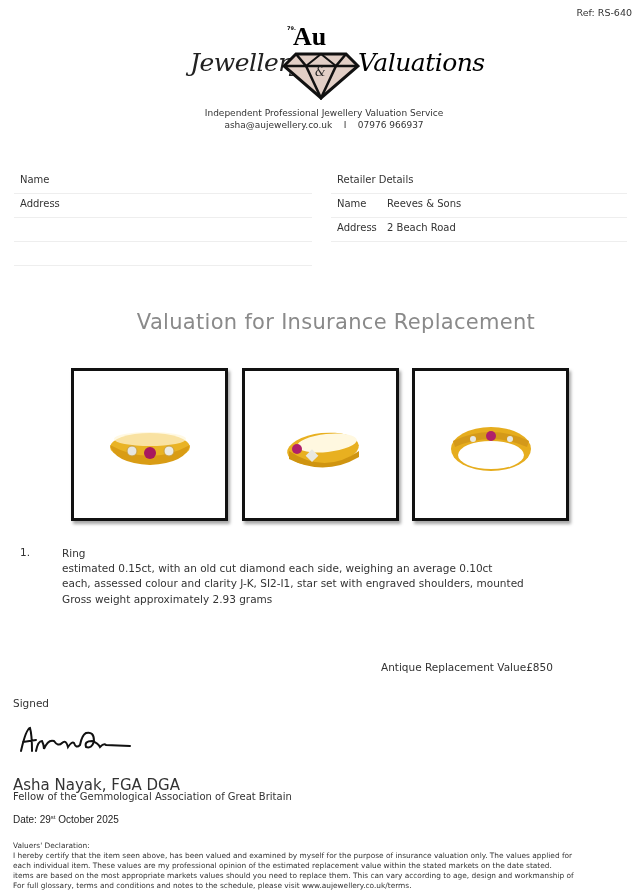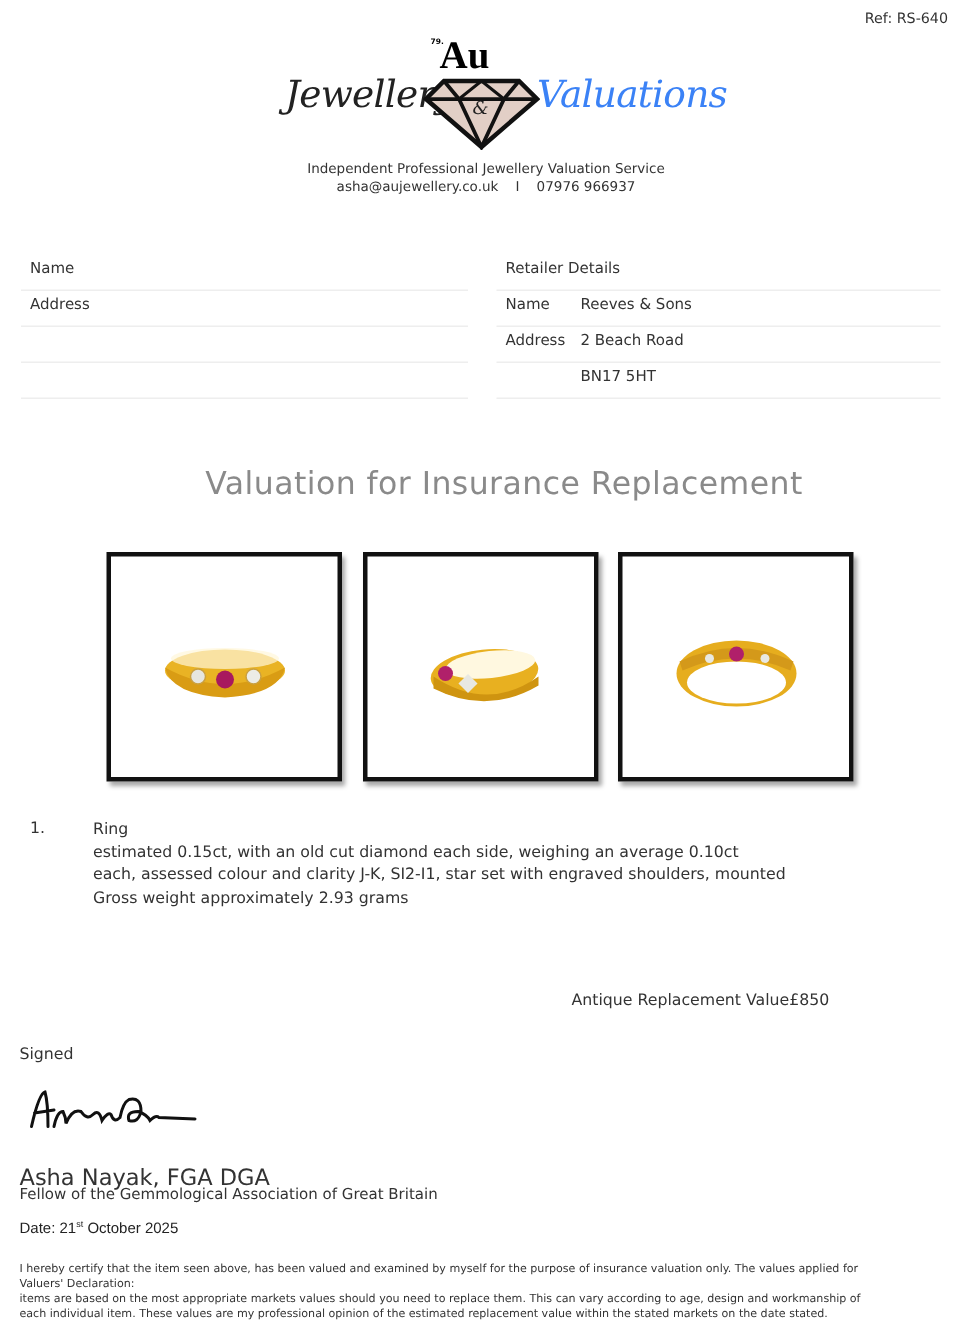--- a/index.html
+++ b/index.html
@@ -4,21 +4,21 @@
 <style>
   * { box-sizing: border-box; margin: 0; padding: 0; }
   html, body { width: 640px; height: 894px; background: #ffffff; overflow: hidden; }
   body { position: relative; font-family: "DejaVu Sans", sans-serif; color: #2a2a2a; }
 
   .ref { position: absolute; top: 7px; right: 8px; font-size: 9.5px; color: #333; }
 
   
   .logo { position: absolute; top: 24px; left: 190px; width: 270px; height: 78px; }
   .logo .script-left { position: absolute; left: 0; top: 24px; font-family: "DejaVu Serif", serif; font-style: italic; font-size: 25px; color: #222; letter-spacing: -0.5px; }
-  .logo .script-right { position: absolute; left: 168px; top: 24px; font-family: "DejaVu Serif", serif; font-style: italic; font-size: 25px; color: #3b82f6; letter-spacing: -0.5px; }
+  .logo .script-right { position: absolute; left: 168px; top: 24px; font-family: "DejaVu Serif", serif; font-style: italic; font-size: 25px; color: #000000; letter-spacing: -0.5px; }
   .logo .au { position: absolute; left: 103px; top: -2px; font-family: Liberation Serif, serif; font-weight: bold; font-size: 26px; color: #000; }
   .logo .au-num { position: absolute; left: 97px; top: 1px; font-size: 5px; font-weight: bold; color: #000; }
   .logo svg { position: absolute; left: 92px; top: 26px; }
 
   .tagline { position: absolute; top: 107px; left: 0; width: 648px; text-align: center; font-size: 9px; color: #333; line-height: 12px; }
 
   
   .details { position: absolute; top: 170px; font-size: 10px; color: #333; }
   .details.cust { left: 14px; width: 298px; }
   .details.ret { left: 331px; width: 296px; }
@@ -100,24 +100,20 @@
       <span>Retailer Details</span>
     </div>
   <div class="drow">
       <span class="lbl">Name</span>
       <span>Reeves &amp; Sons</span>
     </div>
   <div class="drow">
       <span class="lbl">Address</span>
       <span>2 Beach Road</span>
     </div>
-  <div class="drow">
-      <span class="lbl"></span>
-      <span>BN17 5HT</span>
-    </div>
 </div>
 
 <div class="title">Valuation for Insurance Replacement</div>
 
 <div class="photo p1" title="Ring front view">
   <svg width="151" height="147" viewBox="0 0 151 147">
     <ellipse cx="76" cy="76" rx="40" ry="14" fill="#e9b324"></ellipse>
     <ellipse cx="76" cy="68" rx="36" ry="7" fill="#fff6d8" opacity="0.7"></ellipse>
     <path d="M36,74 Q76,96 116,74 Q112,92 76,94 Q40,92 36,74 Z" fill="#d99c14"></path>
     <circle cx="58" cy="80" r="5" fill="#e6e6e0" stroke="#caa040"></circle>
@@ -159,20 +155,21 @@
   <span>Antique Replacement Value</span><span class="amt">£850</span>
 </div>
 
 <div class="signed">Signed</div>
 <svg class="signature" width="115" height="32" viewBox="0 0 115 32">
   <path d="M3,26 Q8,4 12,3 Q14,10 14,26 M5,17 L18,15 M18,26 Q20,16 24,16 Q26,20 26,24 Q30,14 36,16 Q40,22 44,18 Q48,14 50,22 Q54,16 56,18 Q58,24 62,20 Q64,10 68,8 Q76,6 76,16 Q74,24 68,22 Q66,16 74,16 Q80,18 82,22 Q86,18 88,20 L112,21" fill="none" stroke="#111" stroke-width="2" stroke-linecap="round"></path>
 </svg>
 
 <div class="signer-name">Asha Nayak, FGA DGA</div>
 <div class="signer-title">Fellow of the Gemmological Association of Great Britain</div>
-<div class="date"><span>Date: 21</span><sup>st</sup><span> October 2025</span></div>
+<div class="date"><span>Date: 29</span><sup>st</sup><span> October 2025</span></div>
 
 <div class="declaration">
+  <div>Valuers' Declaration:</div>
   <div>I hereby certify that the item seen above, has been valued and examined by myself for the purpose of insurance valuation only. The values applied for</div>
-  <div>Valuers' Declaration:</div>
+  <div>each individual item. These values are my professional opinion of the estimated replacement value within the stated markets on the date stated.</div>
   <div>items are based on the most appropriate markets values should you need to replace them. This can vary according to age, design and workmanship of</div>
-  <div>each individual item. These values are my professional opinion of the estimated replacement value within the stated markets on the date stated.</div>
+  <div>For full glossary, terms and conditions and notes to the schedule, please visit www.aujewellery.co.uk/terms.</div>
 </div>
 
 </body></html>

